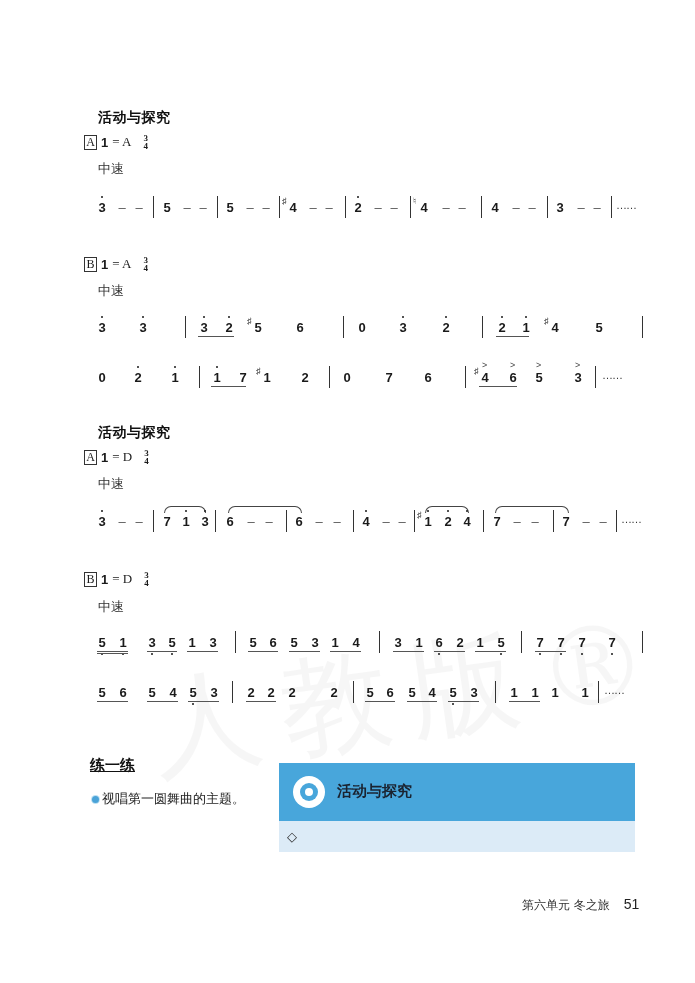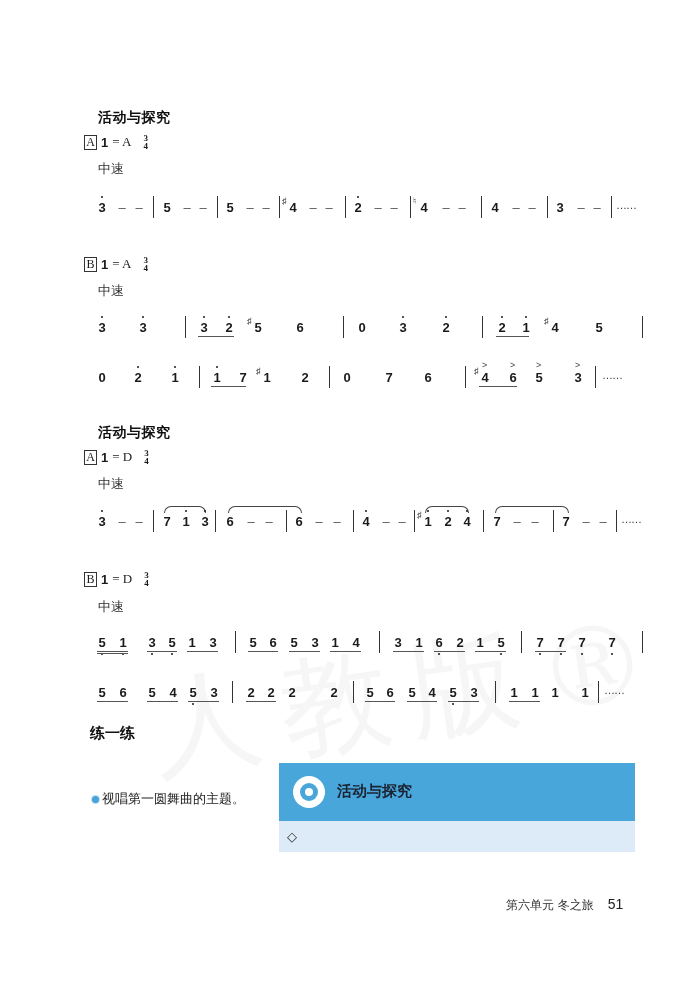--- a/index.html
+++ b/index.html
@@ -46,21 +46,21 @@
     content:""; position:absolute; left:7px; top:7px; width:18px; height:18px; border-radius:50%; background:#48a6db;
   }
   .activity .head .icon::after {
     content:""; position:absolute; left:12px; top:12px; width:8px; height:8px; border-radius:50%; background:#fff;
   }
   .activity .head .title { position:absolute; left:58px; top:19px; font-weight:bold; font-size:15px; color:#1a2330; }
   .activity .body {
     background:#dcebf7; height:31px; font-size:13px; color:#222; font-family:"DejaVu Serif",serif;
     display:flex; align-items:center; padding-left:8px; gap:4px; letter-spacing:0.5px;
   }
-  .footer { font-size:12px; color:#333; font-family:"DejaVu Serif",serif; }
+  .footer { font-size:12px; color:#333; font-family:"DejaVu Serif",serif;margin-left:16px; }
   .footer .num { font-family:"Liberation Sans",sans-serif; font-size:14px; margin-left:14px; color:#222; }
   .watermark {
     position:absolute; left:150px; top:620px; font-size:110px; color:rgba(0,0,0,0.035);
     font-family:"DejaVu Serif",serif; letter-spacing:20px; transform:rotate(-8deg); pointer-events:none;
   }
 </style>
 </head>
 <body>
 
 <div class="watermark">人教版®</div>
@@ -315,21 +315,21 @@
   <span class="bar" style="left:403px"></span>
   <span class="n" style="left:417px">1</span>
   <span class="n" style="left:438px">1</span>
   <span class="ul" style="left:417px;width:31px"></span>
   <span class="n" style="left:458px">1</span>
   <span class="n" style="left:488px">1</span>
   <span class="bar" style="left:506px"></span>
   <span class="ellipsis" style="left:512px">……</span>
 </div>
 
-<div class="abs practice-title" style="left:90px;top:724px;">练一练</div>
+<div class="abs practice-title" style="left:90px;top:756px;text-decoration:underline;">练一练</div>
 <div class="abs practice-item" style="left:92px;top:790px;">
   <span class="bullet"></span>
   <span>视唱第一圆舞曲的主题。</span>
 </div>
 
 <div class="activity">
   <div class="head">
     <span class="icon"></span>
     <span class="title">活动与探究</span>
   </div>

